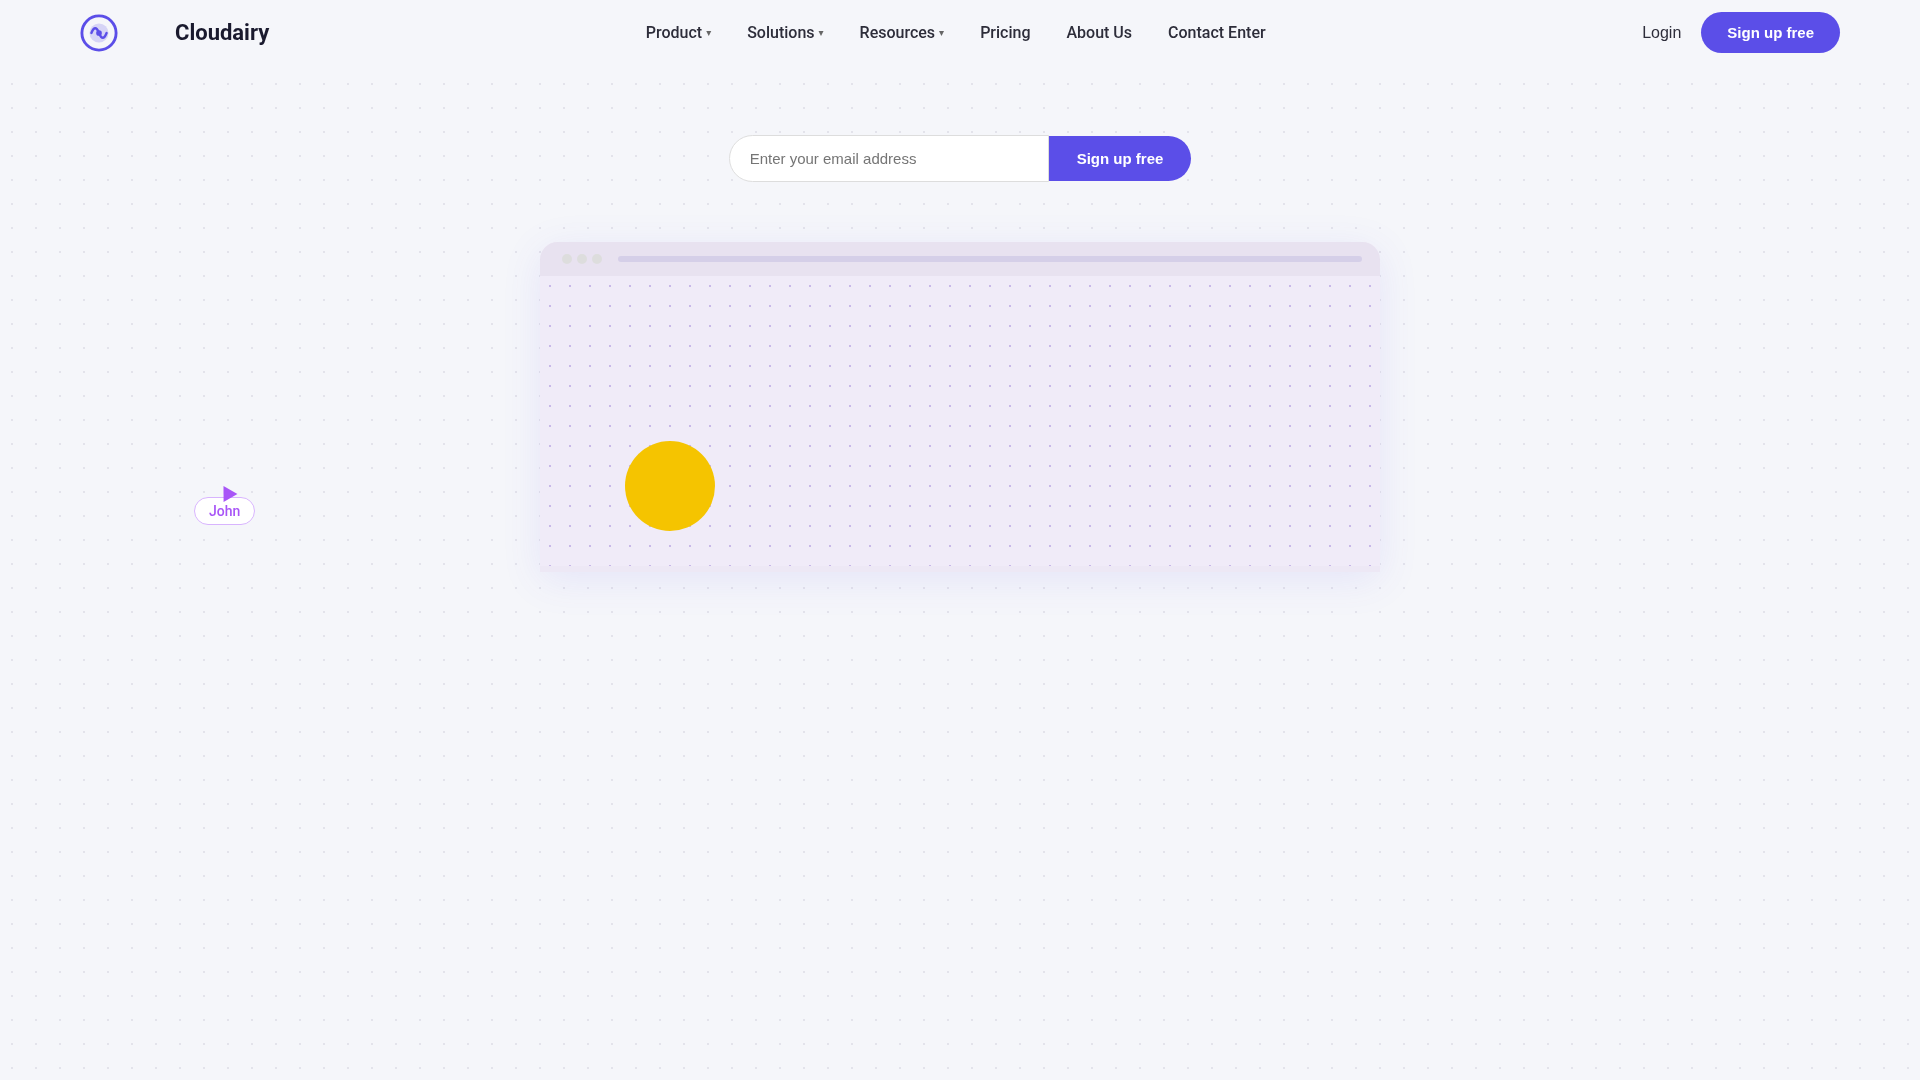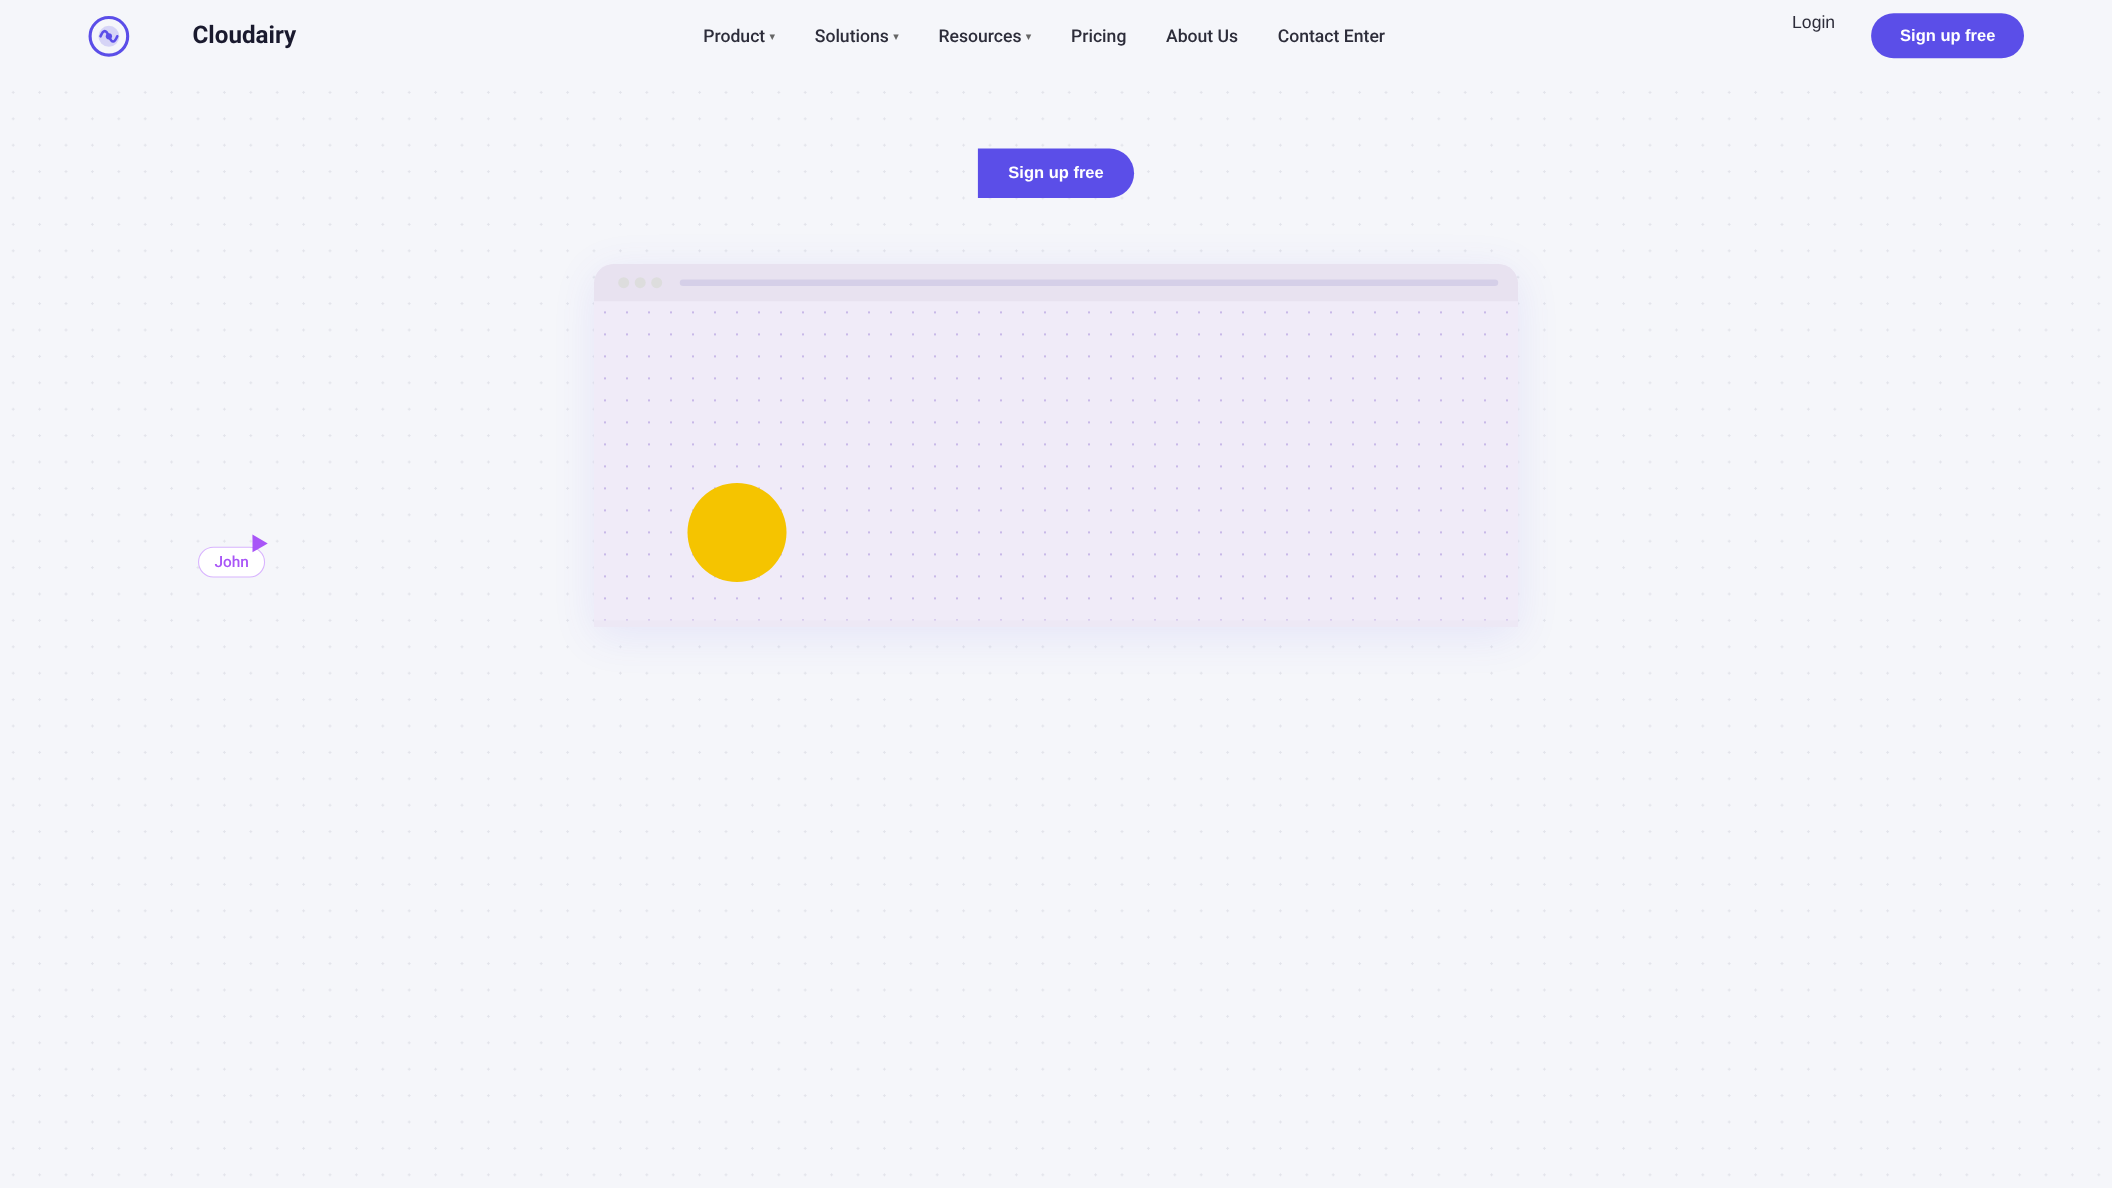--- a/index.html
+++ b/index.html
@@ -78,22 +78,22 @@
       gap: 4px;
     }
 
     .nav-links li a .chevron {
       font-size: 10px;
       color: #666;
     }
 
     .nav-actions {
       display: flex;
-      align-items: flex-start;
-      gap: 33px;
+      align-items: center;
+      gap: 20px;
     }
 
     .login-btn {
       background: none;
       border: none;
       font-size: 16px;
       font-weight: 500;
       color: #2d2d3a;
       cursor: pointer;
     }
@@ -163,26 +163,26 @@
       padding: 14px 28px;
       border-radius: 0 30px 30px 0;
       font-size: 15px;
       font-weight: 600;
       cursor: pointer;
     }
 
     
     .cursor-john {
       position: absolute;
-      left: 180px;
+      left: 194px;
       top: 420px;
       z-index: 20;
       display: flex;
       flex-direction: column;
-      align-items: flex-end;
+      align-items: center;
     }
 
     .cursor-arrow-purple {
       width: 0;
       height: 0;
       border-left: 8px solid transparent;
       border-right: 8px solid transparent;
       border-bottom: 14px solid #a855f7;
       transform: rotate(-30deg);
       margin-left: 4px;
@@ -361,20 +361,21 @@
   </div>
 
   <div class="cursor-emma">
     <div class="cursor-arrow-orange"></div>
     <div class="cursor-label-emma">Emma</div>
   </div>
 
 
 
   <div class="email-signup">
+    <input class="email-input" type="email" placeholder="Enter your email address" style="">
     <button class="email-signup-btn">Sign up free</button>
   </div>
 </section>
 
 <div class="app-preview-wrapper">
   <div class="app-preview">
     <div class="app-preview-titlebar">
       <div class="titlebar-dots-group">
         <div class="titlebar-dot"></div>
         <div class="titlebar-dot"></div>

